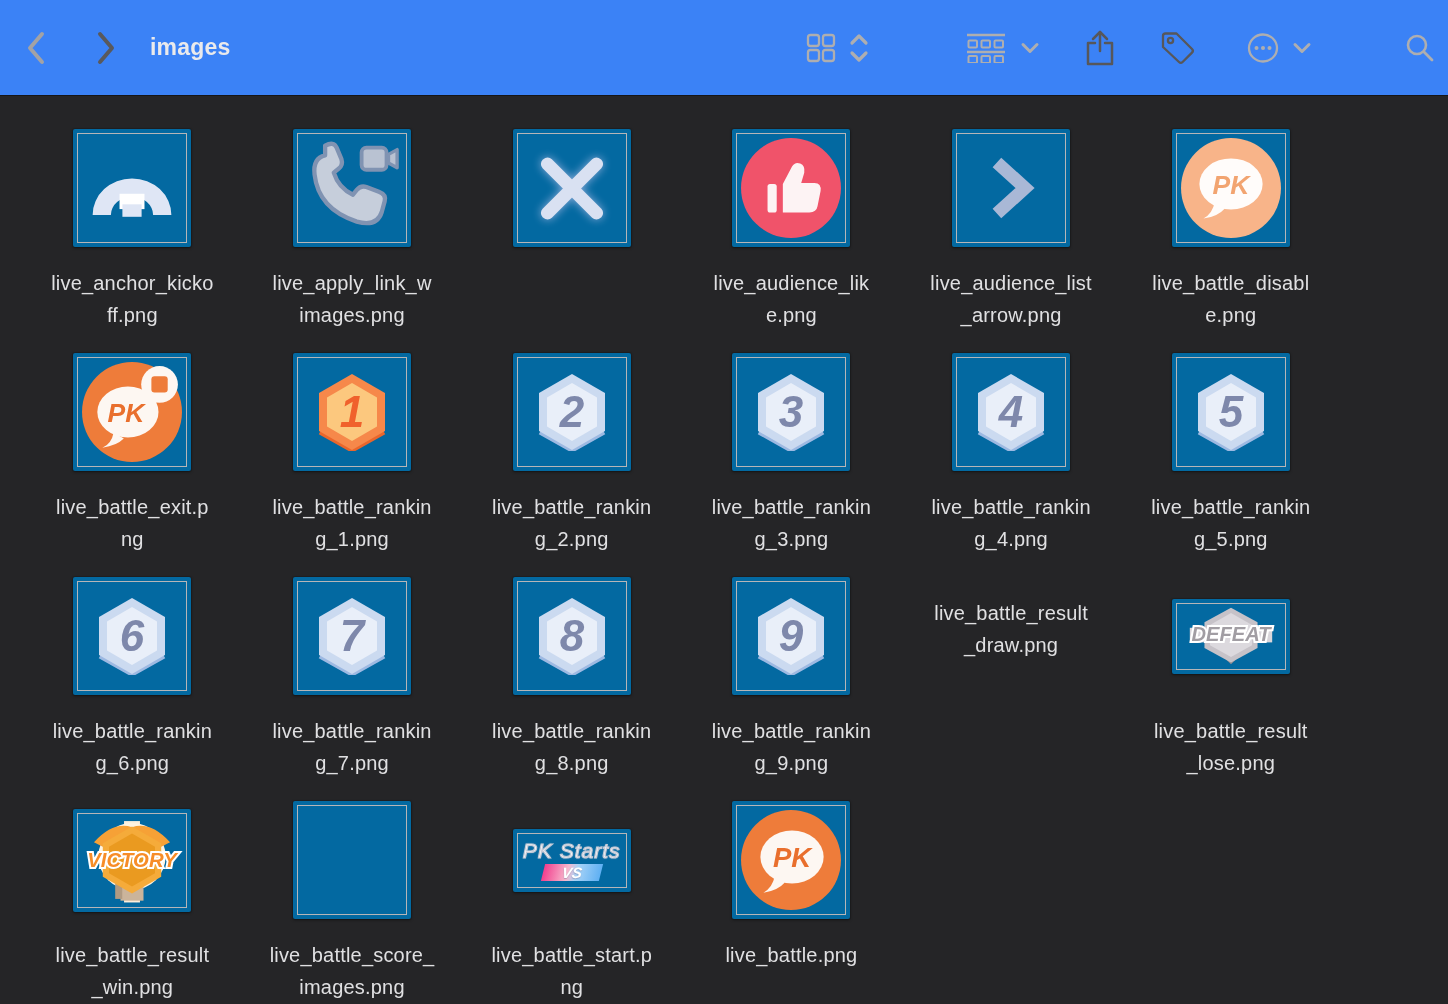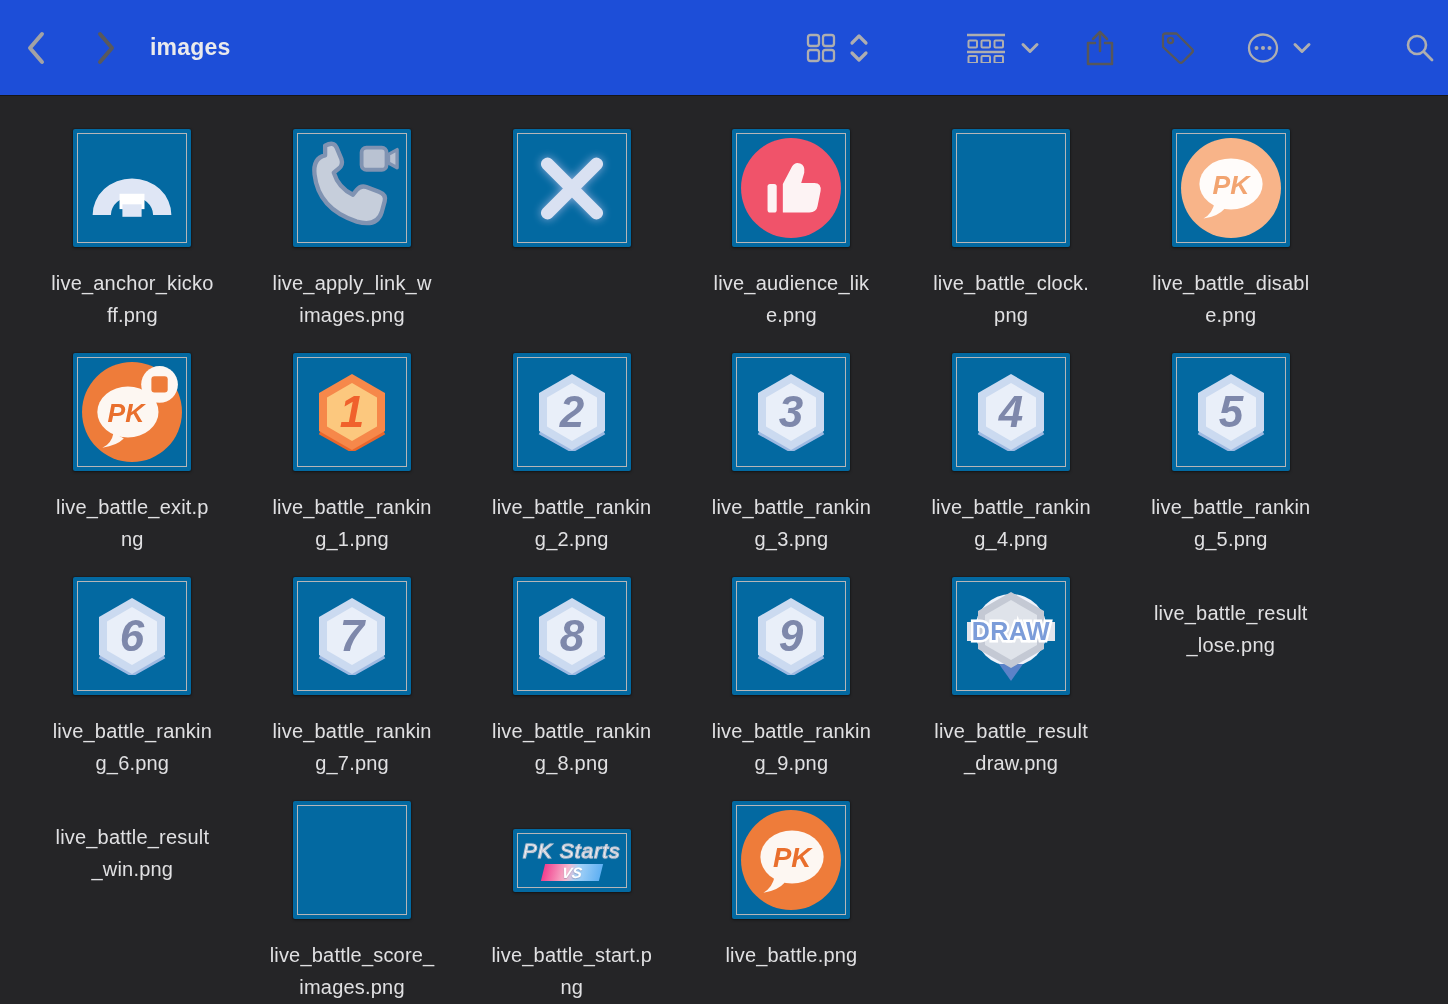--- a/index.html
+++ b/index.html
@@ -1,21 +1,21 @@
 <!DOCTYPE html>
 <html><head>
 <meta charset="utf-8">
 <style>
   html,body{margin:0;padding:0;}
   body{width:1448px;height:1004px;overflow:hidden;background:#252527;
        font-family:"Liberation Sans",sans-serif;}
   #app{width:1448px;height:1004px;position:relative;}
 
   
-  .toolbar{height:95px;background:#1d4ed8;border-bottom:1px solid #161618;
+  .toolbar{height:95px;background:#3b82f6;border-bottom:1px solid #161618;
            position:relative;}
   .tb{position:absolute;top:0;height:95px;display:flex;align-items:center;
       justify-content:center;background:none;border:none;padding:0;cursor:default;}
   .title{position:absolute;left:150px;top:0;height:95px;display:flex;align-items:center;
          color:#eaeaec;font-size:23px;font-weight:700;letter-spacing:.2px;}
   .ic-bright{color:#aeaeb0;} .ic-dim{color:#57575a;}
   .ic-back{color:#a2a2a5;} .ic-fwd{color:#59595c;}
 
   
   .grid{display:grid;grid-template-columns:repeat(6,219.7px);
@@ -208,32 +208,36 @@
         </svg>
       </div>
           </div>
         </div>
       <div class="label">
           <span class="ln">live_audience_lik</span>
           <span class="ln">e.png</span>
         </div>
     </div>
 
-
-    <div class="cell">
-      <div class="thumb-area">
-          <div class="thumb">
-            <div class="frame"></div>
-          </div>
-        </div>
-      <div class="label">
-          <span class="ln">live_battle_clock.</span>
-          <span class="ln">png</span>
-        </div>
-    </div>
+    <div class="cell">
+      <div class="thumb-area">
+          <div class="thumb">
+            <div class="frame">
+        <svg width="48" height="64" viewBox="0 0 36 50">
+          <polyline points="7,5 29,25 7,45" fill="none" stroke="#a9b8d6" stroke-width="10" stroke-linecap="butt" stroke-linejoin="miter"></polyline>
+        </svg>
+      </div>
+          </div>
+        </div>
+      <div class="label">
+          <span class="ln">live_audience_list</span>
+          <span class="ln">_arrow.png</span>
+        </div>
+    </div>
+
 
     <div class="cell">
       <div class="thumb-area">
           <div class="thumb">
             <div class="frame">
         <svg width="102" height="102" viewBox="0 0 100 100">
           <circle cx="50" cy="50" r="49" fill="#f8b489"></circle>
           <ellipse cx="50" cy="46" rx="31" ry="25" fill="#fffcfa"></ellipse>
           <path d="M34,64 q-2,11 -11,16 q14,-2 21,-10 z" fill="#fffcfa"></path>
           <text x="50" y="56" text-anchor="middle" font-size="26" font-weight="800" font-style="italic" fill="#f2a470">PK</text>
@@ -433,48 +437,63 @@
       </div>
           </div>
         </div>
       <div class="label">
           <span class="ln">live_battle_rankin</span>
           <span class="ln">g_9.png</span>
         </div>
     </div>
 
     <div class="cell">
-      <div class="thumb-area">
-          <div class="thumb">
-            <div class="frame">
-        <svg width="104" height="104" viewBox="0 0 104 104">
-          <circle cx="52" cy="46" r="36" fill="#eef2fa"></circle>
-          <rect x="8" y="38" width="88" height="19" fill="#e2e5ec"></rect>
-          <polygon points="40,80 64,80 52,97" fill="#5b82c8"></polygon>
-          <polygon points="52,8 85,27 85,65 52,84 19,65 19,27" fill="#c4c9d4"></polygon>
-          <polygon points="52,16 78,31 78,61 52,76 26,61 26,31" fill="#dfe3ea"></polygon>
-          <text x="52" y="56" text-anchor="middle" font-size="25" font-weight="800" fill="#7b9cd9" stroke="#ffffff" stroke-width="5" paint-order="stroke" letter-spacing="0.5">DRAW</text>
-        </svg>
-      </div>
-          </div>
-        </div>
       <div class="label">
           <span class="ln">live_battle_result</span>
           <span class="ln">_draw.png</span>
         </div>
     </div>
 
     <div class="cell">
+      <div class="thumb-area">
+          <div class="thumb">
+            <div class="frame h65">
+        <svg width="108" height="64" viewBox="0 0 118 66">
+          <rect x="14" y="24" width="90" height="16" fill="#d9d6db"></rect>
+          <path d="M38,44 L59,64 L80,44 L59,52 Z" fill="#918c93"></path>
+          <polygon points="59,2 88,18 88,46 59,62 30,46 30,18" fill="#c6c2c8"></polygon>
+          <polygon points="59,8 82,21 82,43 59,56 36,43 36,21" fill="#dcd9de"></polygon>
+          <text x="59" y="39" text-anchor="middle" font-size="22" font-weight="800" font-style="italic" fill="#a19da3" stroke="#ffffff" stroke-width="4.5" paint-order="stroke">DEFEAT</text>
+        </svg>
+      </div>
+          </div>
+        </div>
       <div class="label">
           <span class="ln">live_battle_result</span>
           <span class="ln">_lose.png</span>
         </div>
     </div>
 
     <div class="cell">
+      <div class="thumb-area">
+          <div class="thumb">
+            <div class="frame h93">
+        <svg width="108" height="92" viewBox="0 0 118 104">
+          <rect x="50" y="8" width="18" height="92" fill="#fbeedb"></rect>
+          <circle cx="59" cy="48" r="38" fill="#fdf3e2"></circle>
+          <rect x="46" y="74" width="26" height="24" fill="#cbb49b"></rect>
+          <rect x="40" y="74" width="8" height="22" fill="#b09a82"></rect>
+          <path d="M16,32 Q38,8 59,15 Q80,8 102,32 L86,40 Q59,24 32,40 Z" fill="#f6a136"></path>
+          <polygon points="59,14 92,33 92,71 59,90 26,71 26,33" fill="#f5ab3a"></polygon>
+          <polygon points="59,22 85,37 85,67 59,82 33,67 33,37" fill="#ea9a20"></polygon>
+          <text x="59" y="60" text-anchor="middle" font-size="23" font-weight="800" font-style="italic" fill="#f78d28" stroke="#ffffff" stroke-width="4.5" paint-order="stroke">VICTORY</text>
+        </svg>
+      </div>
+          </div>
+        </div>
       <div class="label">
           <span class="ln">live_battle_result</span>
           <span class="ln">_win.png</span>
         </div>
     </div>
 
     <div class="cell">
       <div class="thumb-area">
           <div class="thumb">
             <div class="frame"></div>

